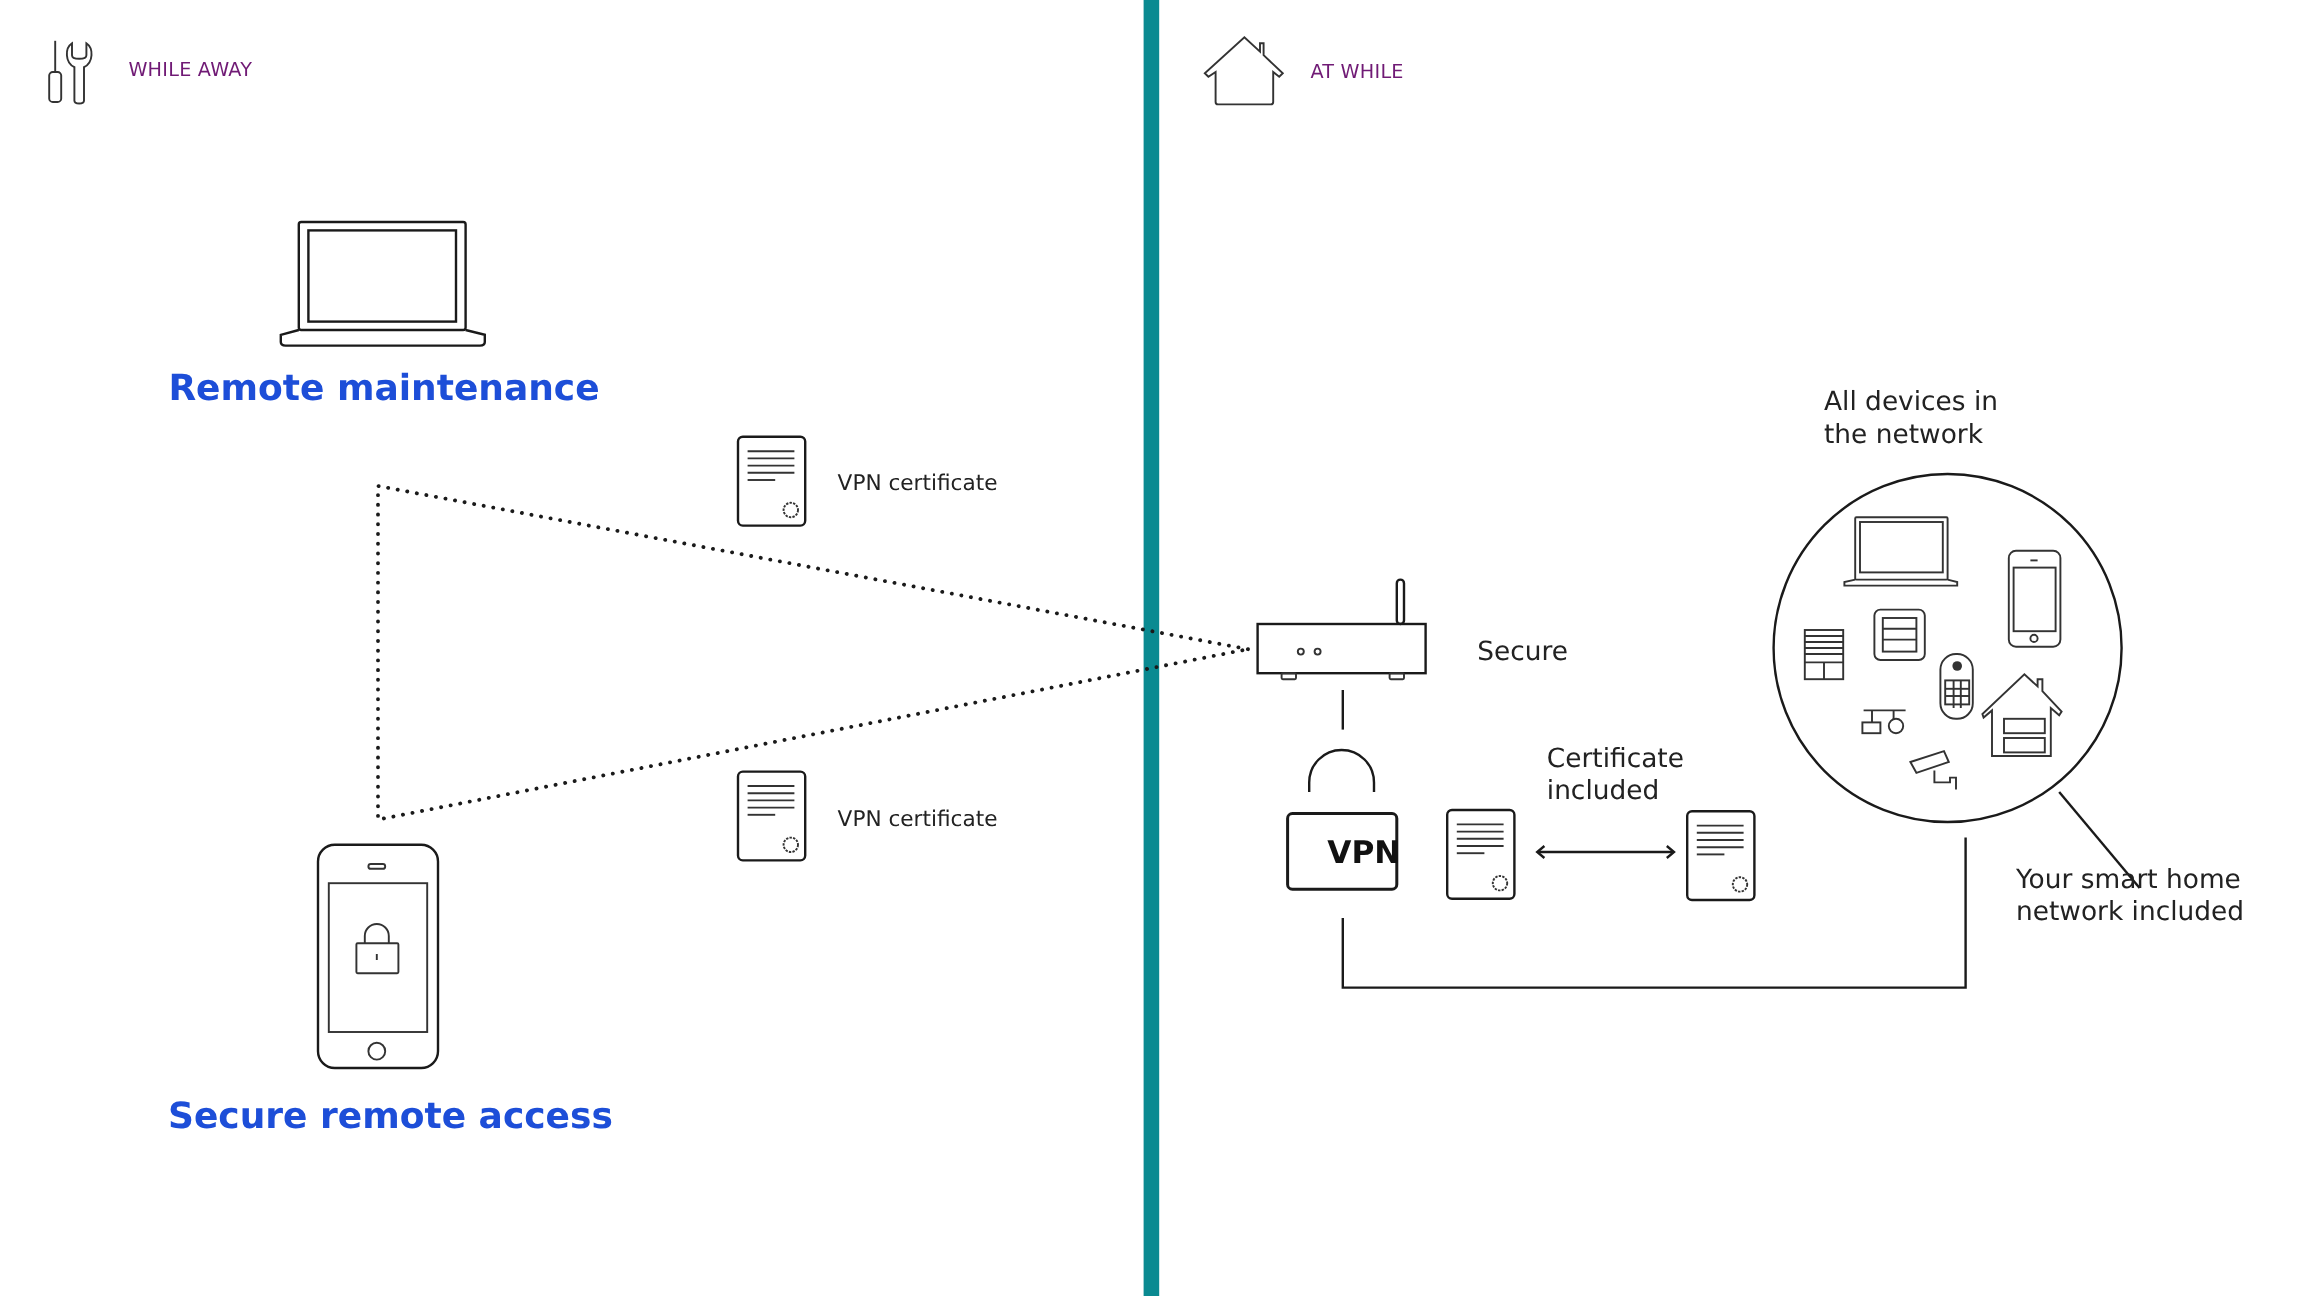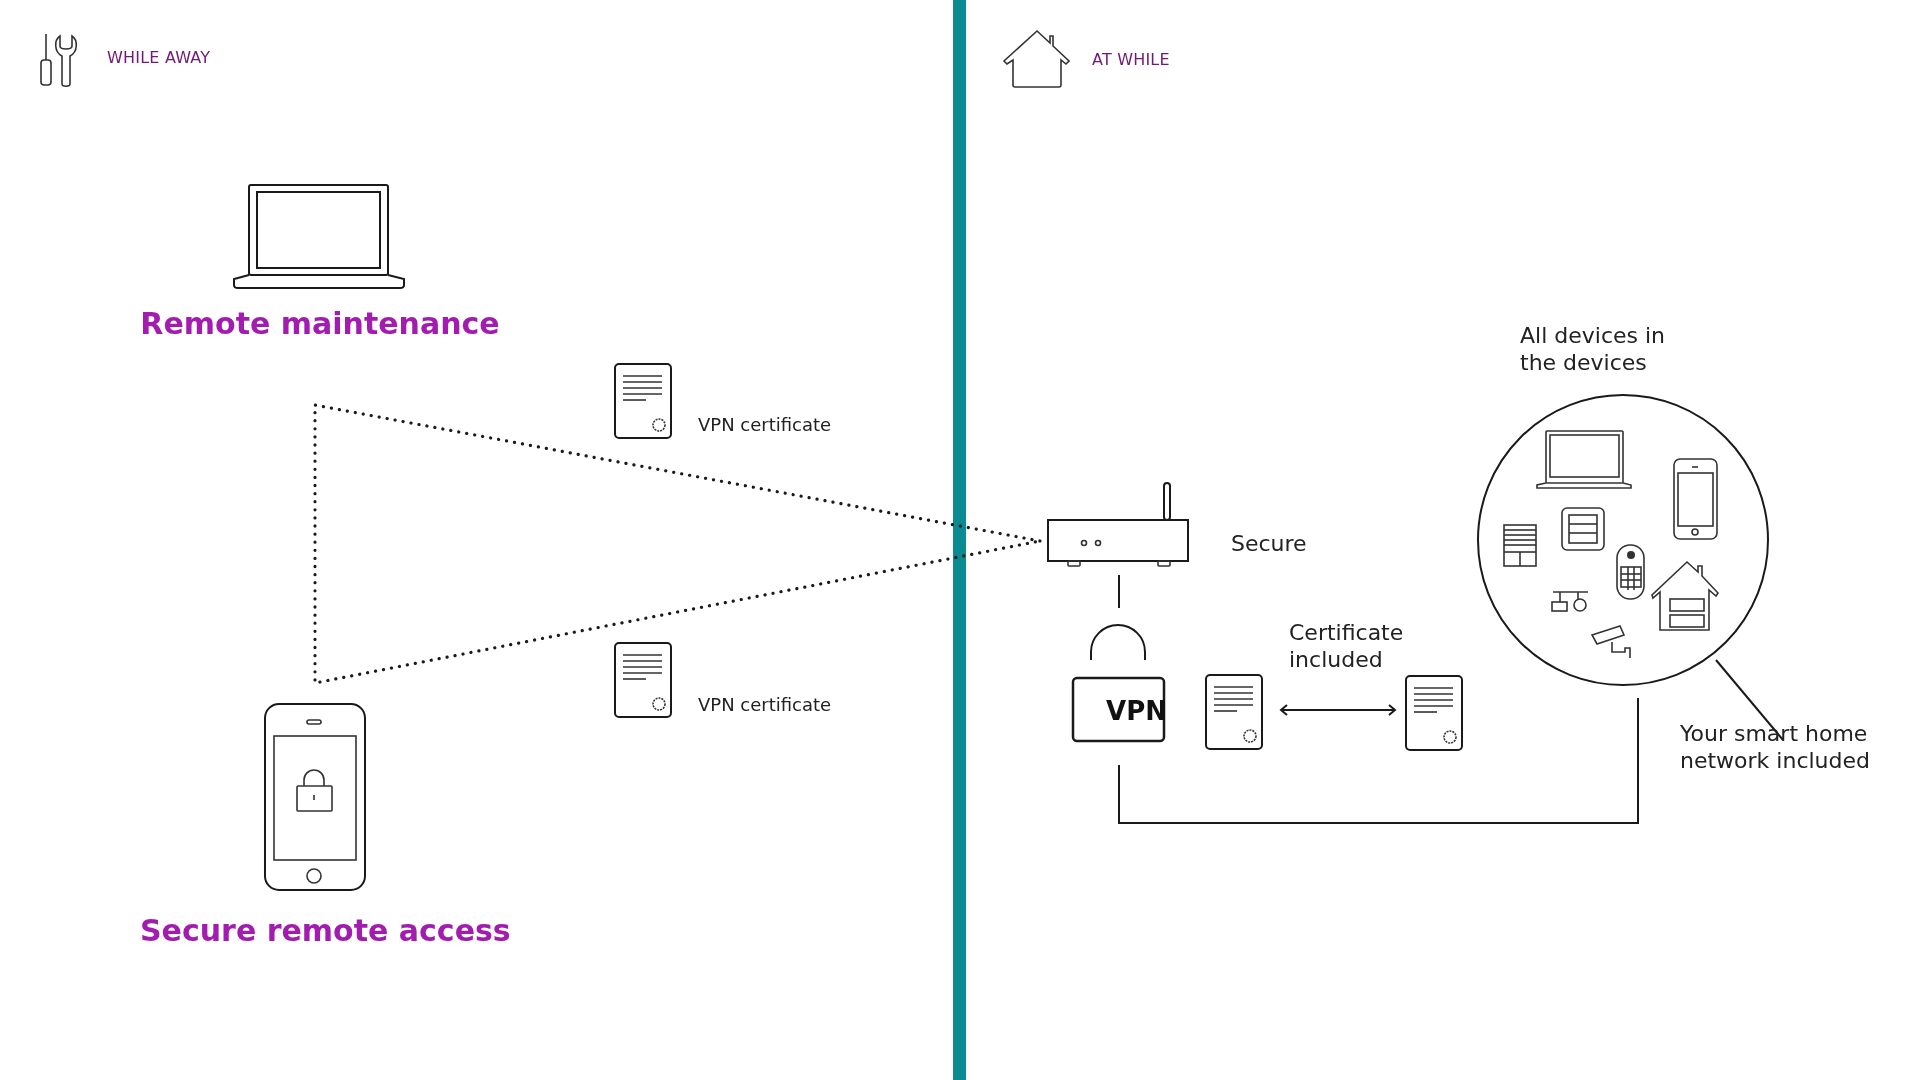--- a/index.html
+++ b/index.html
@@ -1,22 +1,22 @@
 <!DOCTYPE html>
 <html><head>
 <meta charset="utf-8">
 <style>
   html, body { margin: 0; padding: 0; background: #ffffff; }
   body { width: 1920px; height: 1080px; position: relative; overflow: hidden;
          font-family: "DejaVu Sans", "Liberation Sans", sans-serif; color: #111; }
   .abs { position: absolute; }
   .txt { position: absolute; white-space: nowrap; }
   .hdr { font-size: 16px; letter-spacing: 0.2px; color: #701a75; }
-  .title { font-weight: bold; font-size: 30px; text-align: center; line-height: 38px; color: #a21caf; }
-  .small { font-size: 18px; color: #222; margin-top: 22px; }
+  .title { font-weight: bold; font-size: 30px; text-align: center; line-height: 38px; color: #1d4ed8; }
+  .small { font-size: 18px; color: #222; }
   .mid { font-size: 22px; color: #222; line-height: 27px; }
   .center { text-align: left; }
   #divider { left: 953px; top: 0; width: 13px; height: 1080px; background: #0a8a91; }
   svg { position: absolute; overflow: visible; }
   .stroke { fill: none; stroke: #1a1a1a; stroke-width: 2; }
   .thin { fill: none; stroke: #333; stroke-width: 1.6; }
 </style>
 </head>
 <body>
 
@@ -125,21 +125,21 @@
   <line class="thin" x1="9" y1="13" x2="48" y2="13"></line>
     <line class="thin" x1="9" y1="19" x2="48" y2="19"></line>
   <line class="thin" x1="9" y1="25" x2="48" y2="25"></line>
     <line class="thin" x1="9" y1="31" x2="48" y2="31"></line>
   <line class="thin" x1="9" y1="37" x2="32" y2="37"></line>
   <circle class="thin" cx="45" cy="62" r="6" stroke-dasharray="2 1"></circle>
 </svg>
 
 <div class="txt mid center" style="left:1520px;top:322px;width:230px">
   <div>All devices in</div>
-  <div>the devices</div>
+  <div>the network</div>
 </div>
 <svg style="left:1480px;top:390px" width="320" height="320" viewBox="0 0 320 320">
   <circle class="stroke" cx="143" cy="150" r="145"></circle>
 
   <g>
     <rect class="thin" x="66" y="41" width="77" height="52" rx="1"></rect>
     <rect class="thin" x="70" y="45" width="69" height="42"></rect>
     <path class="thin" d="M66 93 L57 95 L57 98 L151 98 L151 95 L143 93"></path>
   </g>
 

